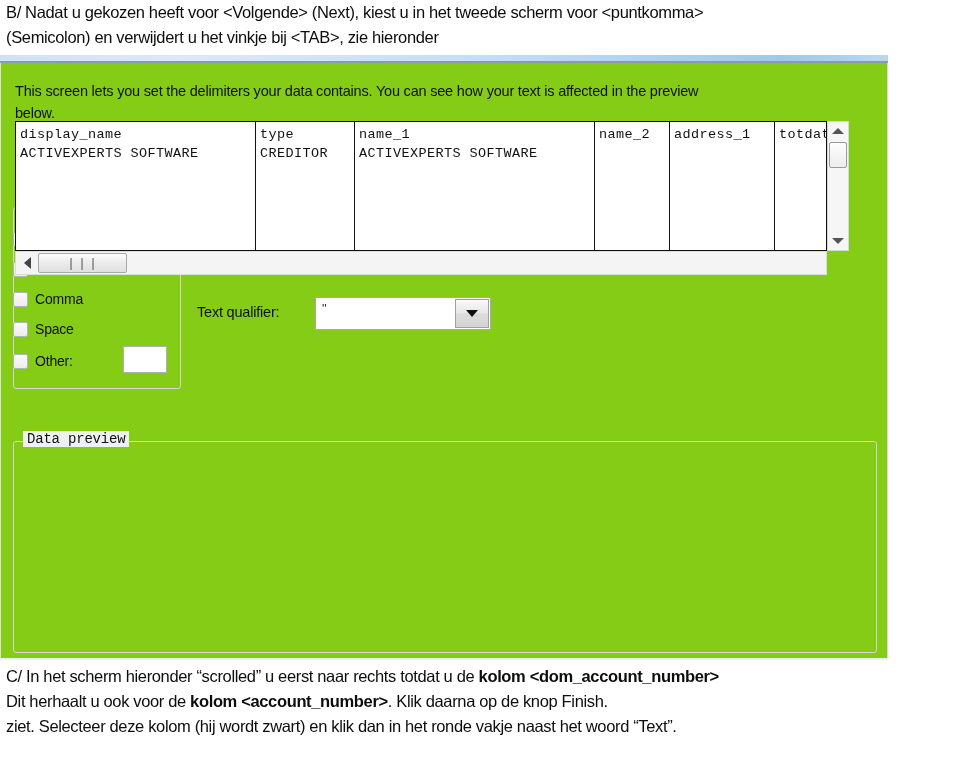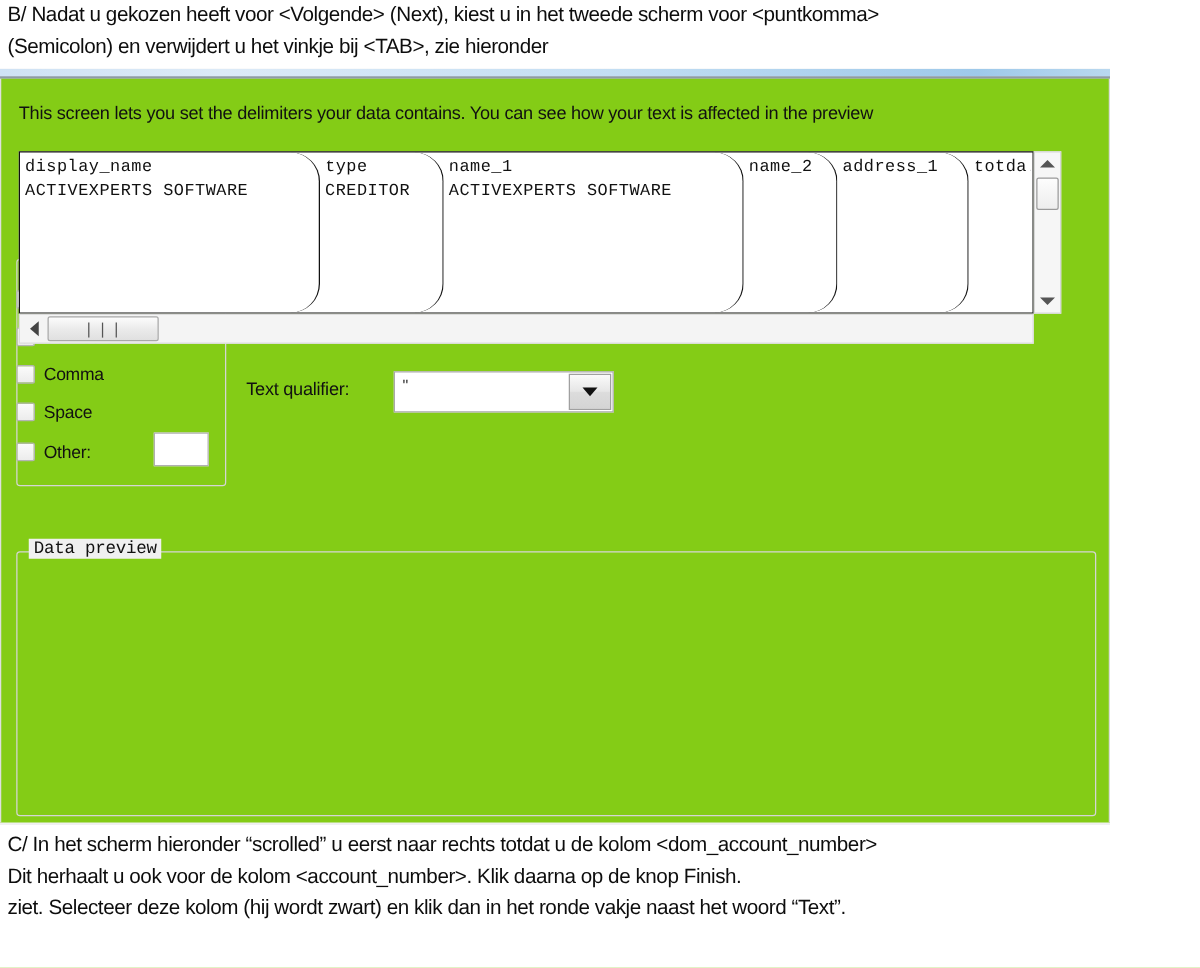--- a/index.html
+++ b/index.html
@@ -33,21 +33,21 @@
   }
   #intro-para .ln { display: block; white-space: nowrap; }
 
   #outro-block {
     position: absolute;
     left: 6px;
     top: 664px;
     width: 950px;
   }
   #outro-block .ln { display: block; white-space: nowrap; }
-  .b { font-weight: normal; }
+  .b { font-weight: bold; }
 
   
   #dialog-screenshot {
     position: absolute;
     left: 0px;
     top: 55px;
     width: 888px;
     height: 605px;
     background: #f0f0f0;
     font-family: "Liberation Sans", sans-serif;
@@ -246,21 +246,20 @@
     box-sizing: border-box;
     overflow: hidden;
     display: flex;
   }
   .pv-col {
     border-right: 1px solid #111;
     box-sizing: border-box;
     overflow: hidden;
     position: relative;
     flex: 0 0 auto;
-    border-radius: 23px;
   }
   .pv-col:last-child { border-right: none; }
   .pv-cell {
     font-family: "Liberation Mono", monospace;
     font-size: 13.5px;
     line-height: 19px;
     white-space: pre;
     padding-left: 4px;
     color: #111;
     letter-spacing: 0.4px;
@@ -355,20 +354,21 @@
 
 <div id="dialog-screenshot">
 
   <div class="win-topband"></div>
   <div class="win-topline"></div>
 
   <div class="win-body">
 
     <div class="wiz-desc">
       <span class="ln">This screen lets you set the delimiters your data contains.  You can see how your text is affected in the preview</span>
+      <span class="ln">below.</span>
     </div>
 
     <div class="groupbox" id="delimiters-group">
       <span class="gb-title">Delimiters</span>
     </div>
 
     <div class="cbrow" id="cb-tab">
       <span class="cbox"></span>
       <span class="focusring">
         <span class="cblabel">Tab</span>

